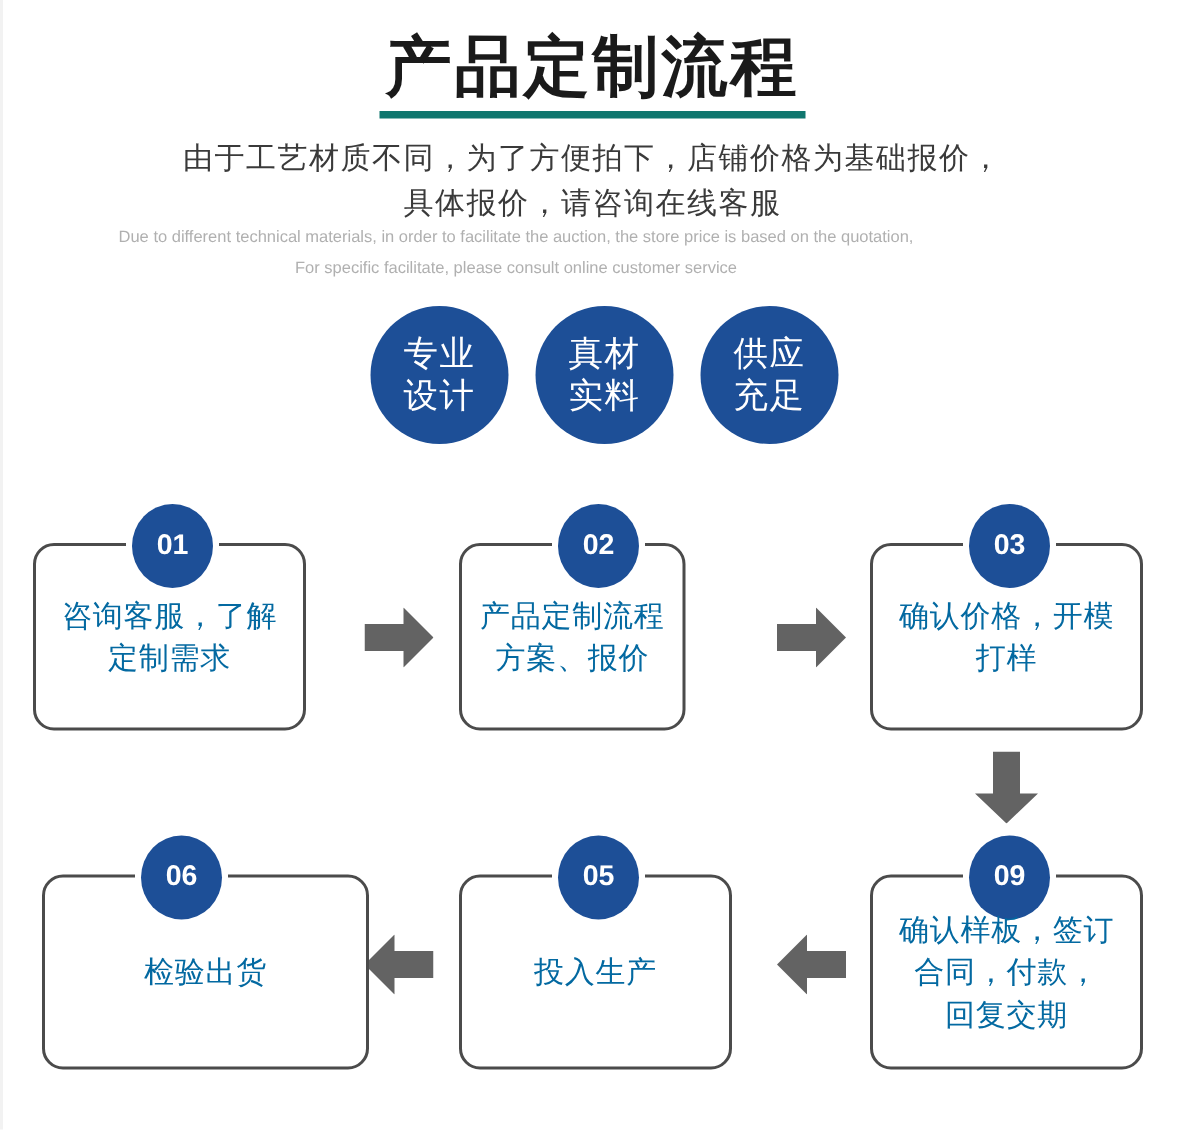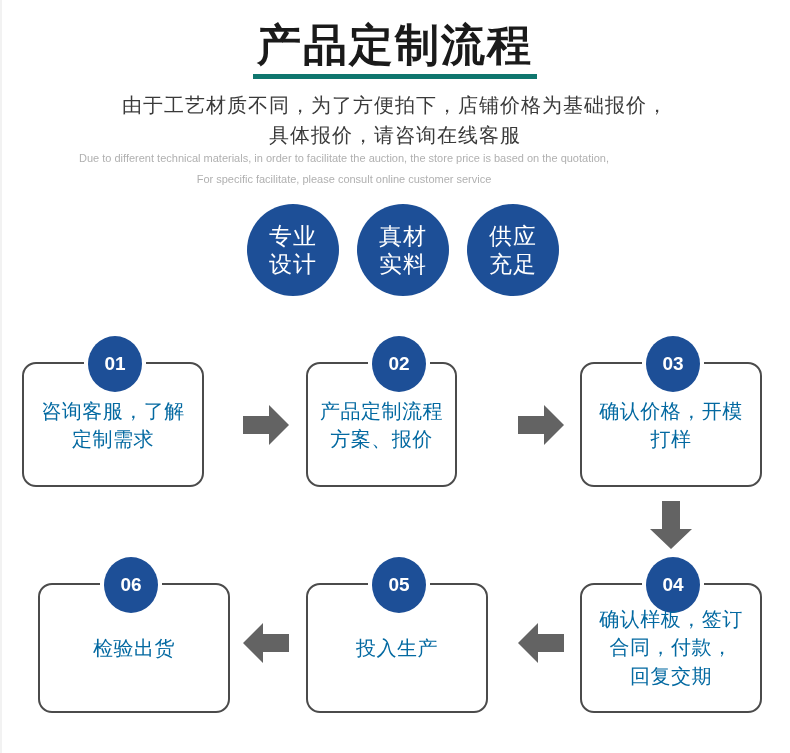--- a/index.html
+++ b/index.html
@@ -184,21 +184,21 @@
   </div>
 
   <div class="arrow" style="left:650px;top:501px;">
     <svg width="42" height="48" viewBox="0 0 42 48" aria-hidden="true">
       <polygon points="12,0 30,0 30,28 42,28 21,48 0,28 12,28" fill="#636363"></polygon>
     </svg>
   </div>
 
   <div class="box" style="left:580px;top:583px;width:182px;height:130px;">
     <div class="badge-mask" style="left:60px;"></div>
-    <div class="badge" style="left:64px;top:-28px;">04</div>
+    <div class="badge" style="left:64px;top:-28px;">09</div>
     <div class="txt">
       <span>确认样板，签订</span>
       <span>合同，付款，</span>
       <span>回复交期</span>
     </div>
   </div>
 
   <div class="arrow" style="left:518px;top:623px;">
     <svg width="46" height="40" viewBox="0 0 46 40" aria-hidden="true">
       <polygon points="46,11 20,11 20,0 0,20 20,40 20,29 46,29" fill="#636363"></polygon>
@@ -212,21 +212,21 @@
       <span>投入生产</span>
     </div>
   </div>
 
   <div class="arrow" style="left:243px;top:623px;">
     <svg width="46" height="40" viewBox="0 0 46 40" aria-hidden="true">
       <polygon points="46,11 20,11 20,0 0,20 20,40 20,29 46,29" fill="#636363"></polygon>
     </svg>
   </div>
 
-  <div class="box" style="left:38px;top:583px;width:192px;height:130px;">
+  <div class="box" style="left:28px;top:583px;width:218px;height:130px;">
     <div class="badge-mask" style="left:60px;"></div>
     <div class="badge" style="left:64px;top:-28px;">06</div>
     <div class="txt">
       <span>检验出货</span>
     </div>
   </div>
 
 </div>
 
 </body></html>

